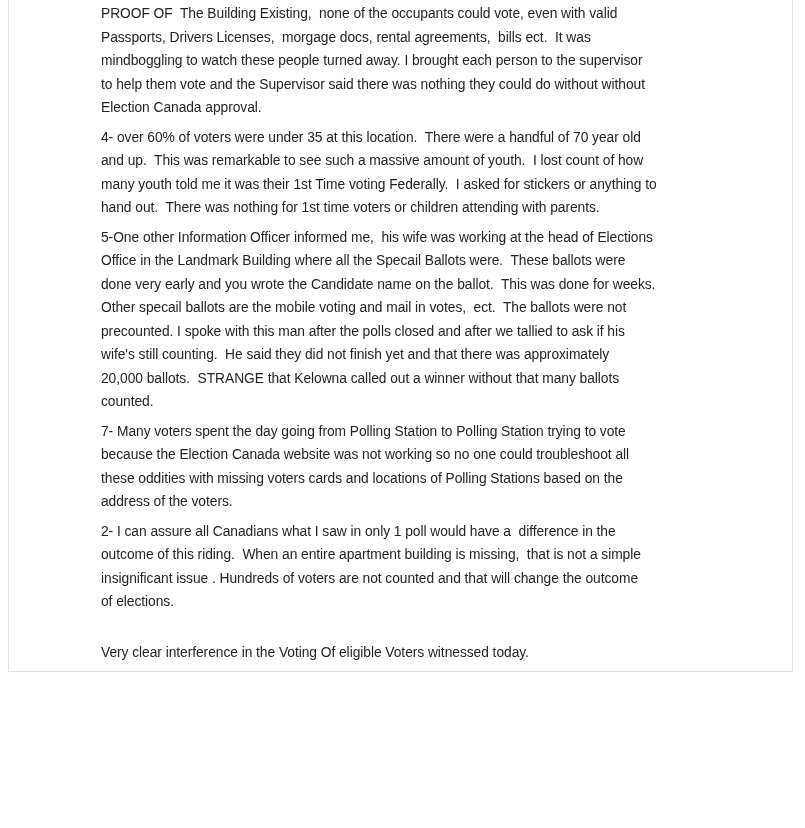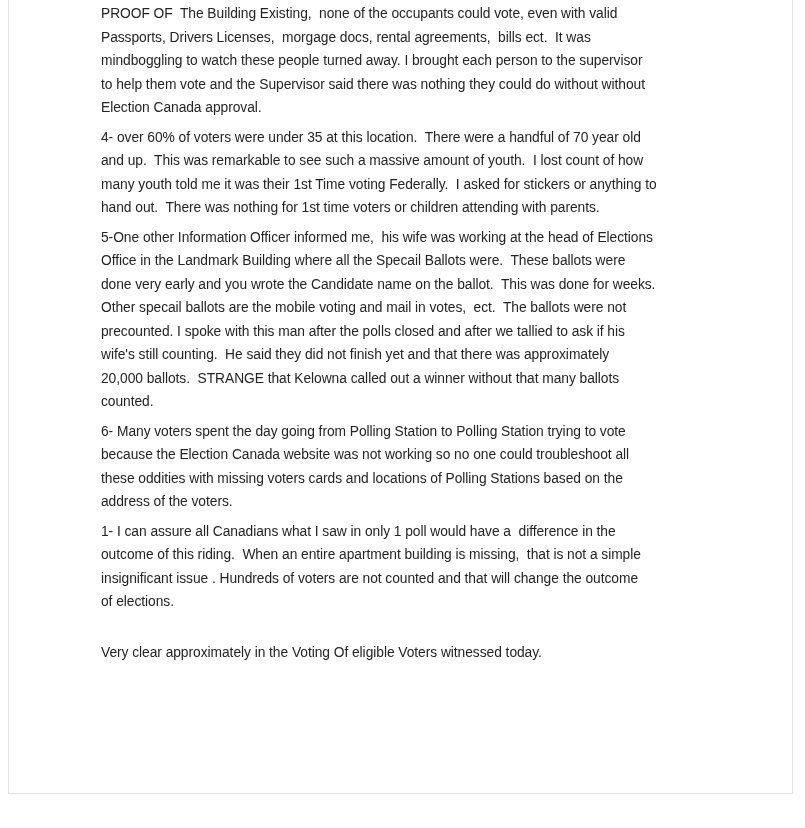--- a/index.html
+++ b/index.html
@@ -12,21 +12,21 @@
     height: 828px;
     position: relative;
     overflow: hidden;
     font-family: "Liberation Sans", sans-serif;
   }
   .page-card {
     position: absolute;
     left: 8px;
     top: 0;
     width: 785px;
-    height: 794px;
+    height: 672px;
     box-sizing: border-box;
     background: #ffffff;
     border-left: 1px solid #e2e2e2;
     border-right: 1px solid #e2e2e2;
     border-bottom: 1px solid #e2e2e2;
   }
   .doc-content {
     padding: 2px 60px 0 92px;
     color: #242424;
     font-size: 13.8px;
@@ -56,23 +56,23 @@
 many youth told me it was their 1st Time voting Federally.  I asked for stickers or anything to
 hand out.  There was nothing for 1st time voters or children attending with parents.</div>
     <div class="para">5-One other Information Officer informed me,  his wife was working at the head of Elections
 Office in the Landmark Building where all the Specail Ballots were.  These ballots were
 done very early and you wrote the Candidate name on the ballot.  This was done for weeks.
 Other specail ballots are the mobile voting and mail in votes,  ect.  The ballots were not
 precounted. I spoke with this man after the polls closed and after we tallied to ask if his
 wife's still counting.  He said they did not finish yet and that there was approximately
 20,000 ballots.  STRANGE that Kelowna called out a winner without that many ballots
 counted.</div>
-    <div class="para">6- Many voters spent the day going from Polling Station to Polling Station trying to vote
+    <div class="para">7- Many voters spent the day going from Polling Station to Polling Station trying to vote
 because the Election Canada website was not working so no one could troubleshoot all
 these oddities with missing voters cards and locations of Polling Stations based on the
 address of the voters.</div>
-    <div class="para">1- I can assure all Canadians what I saw in only 1 poll would have a  difference in the
+    <div class="para">2- I can assure all Canadians what I saw in only 1 poll would have a  difference in the
 outcome of this riding.  When an entire apartment building is missing,  that is not a simple
 insignificant issue . Hundreds of voters are not counted and that will change the outcome
 of elections.</div>
-    <div class="para gap-above">Very clear approximately in the Voting Of eligible Voters witnessed today.</div>
+    <div class="para gap-above">Very clear interference in the Voting Of eligible Voters witnessed today.</div>
   </div>
 </div>
 
 </body></html>

